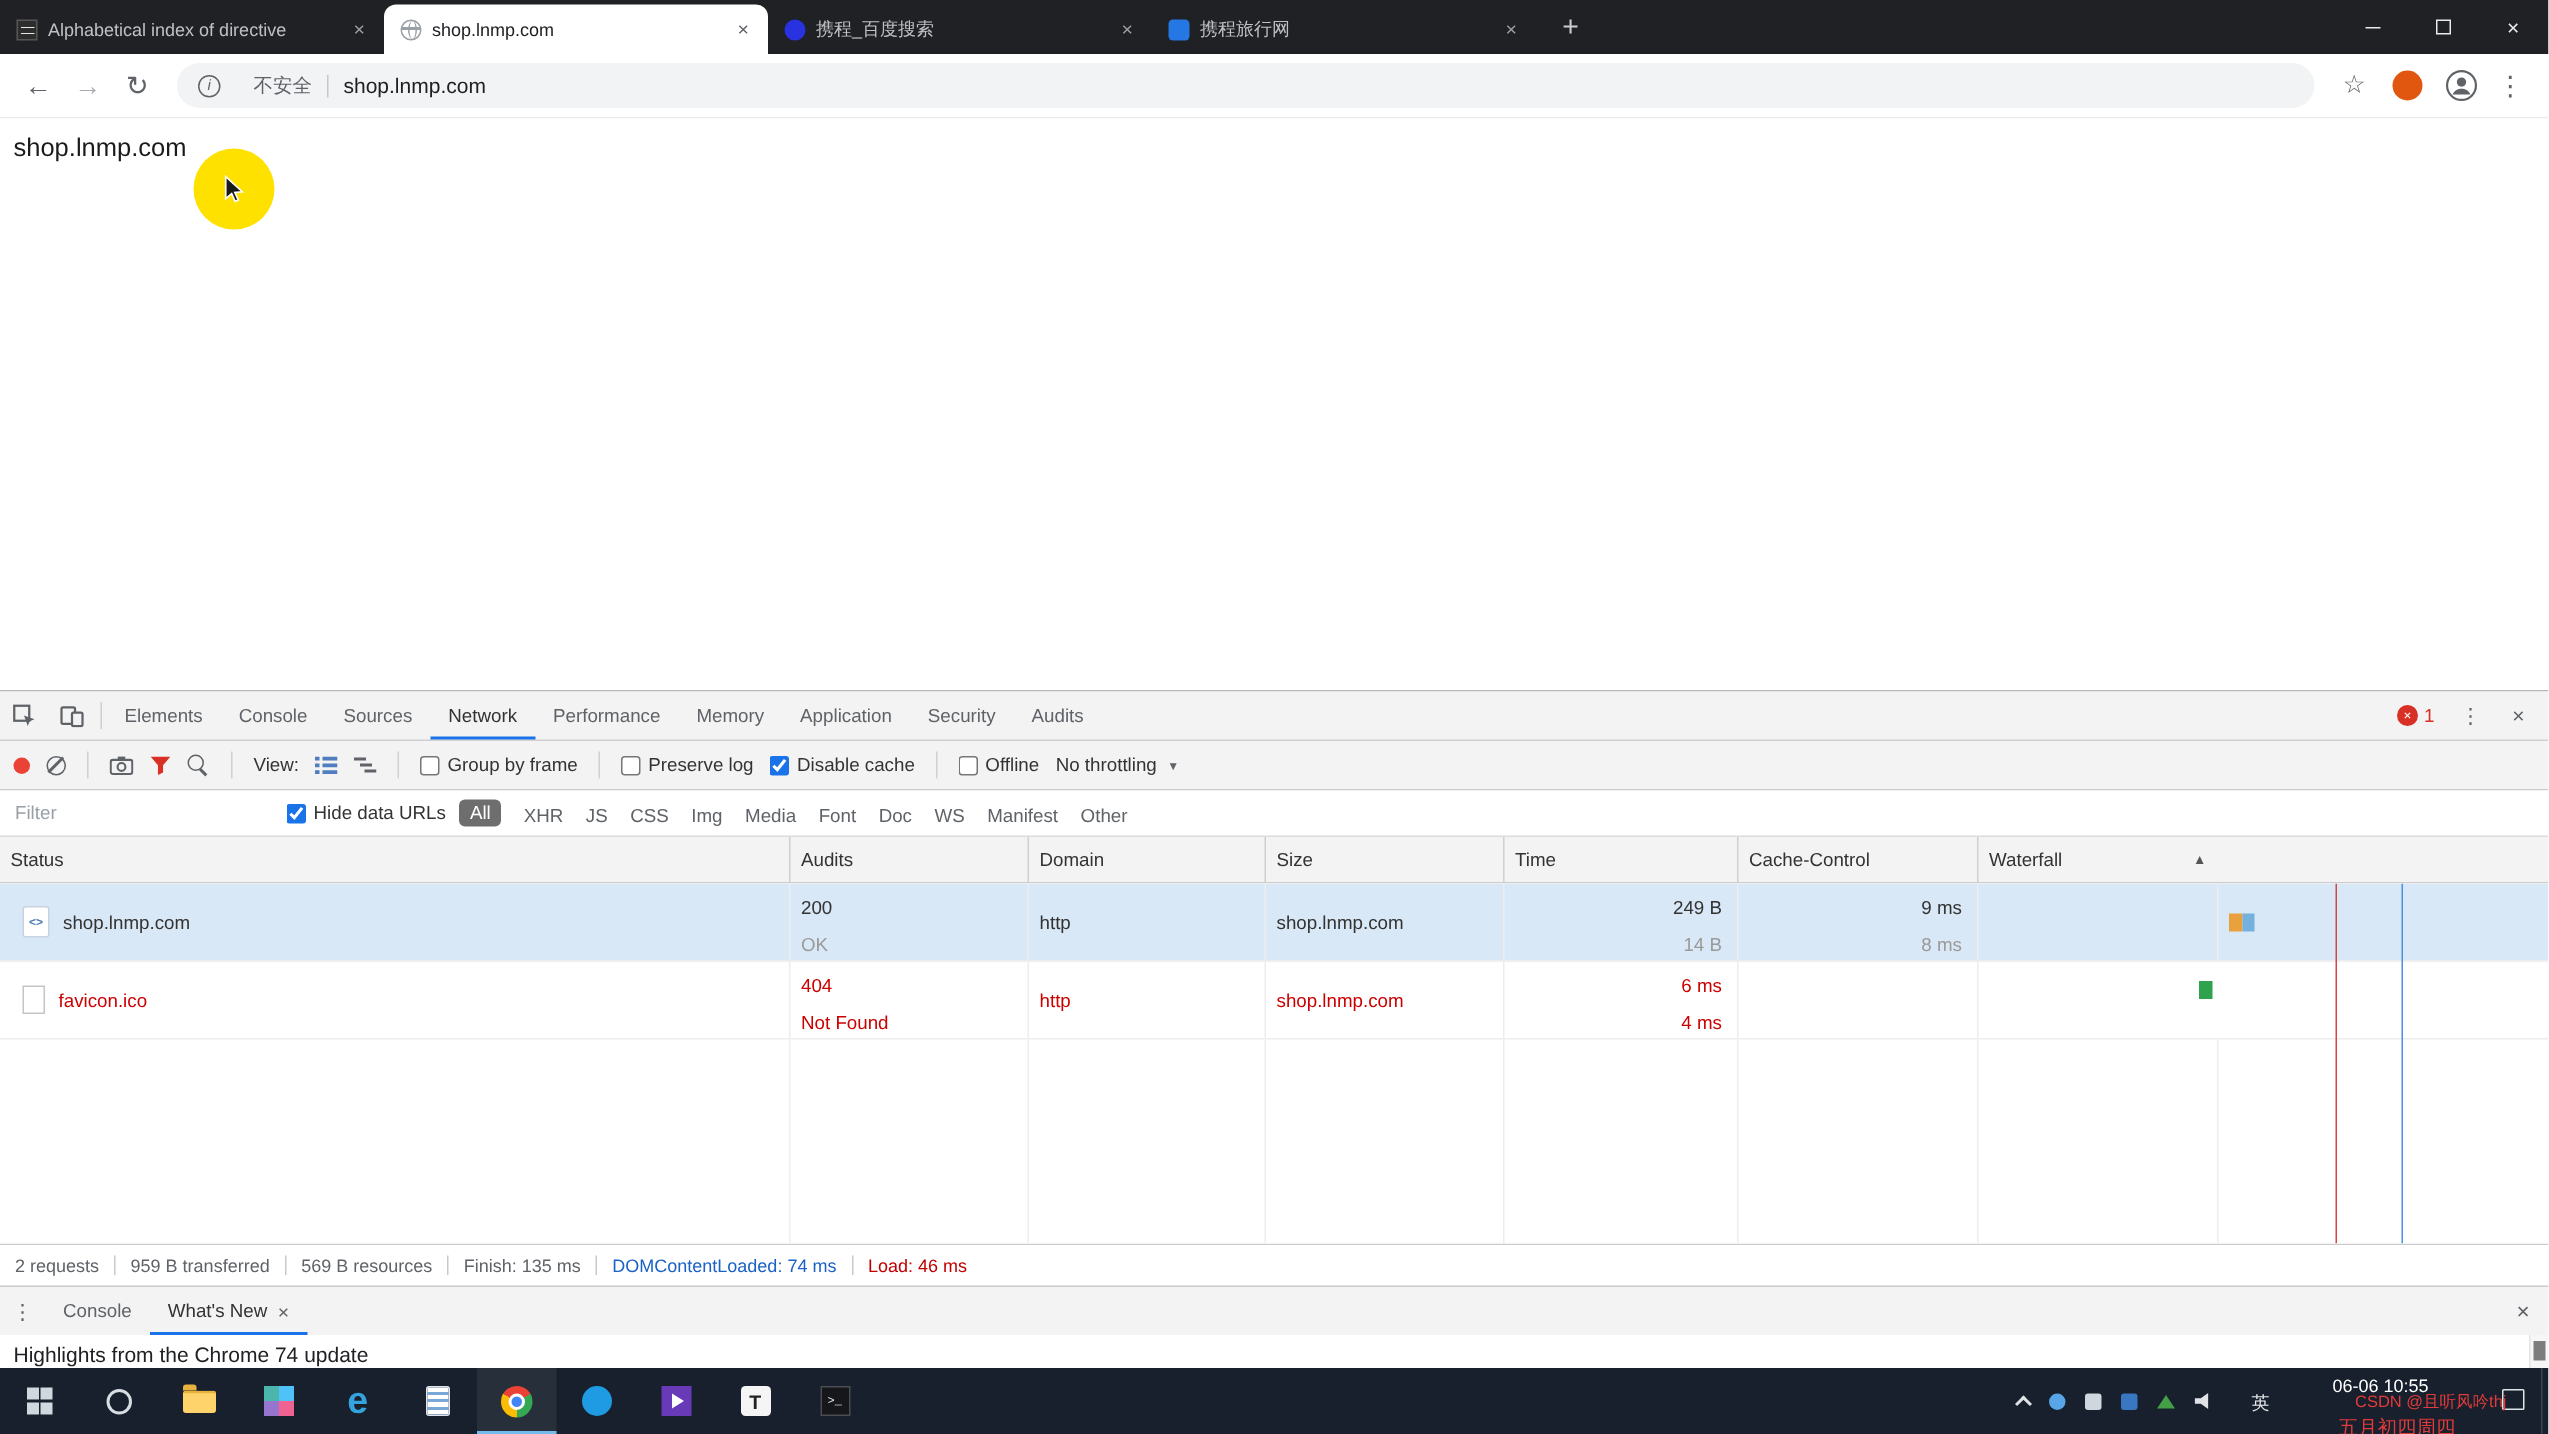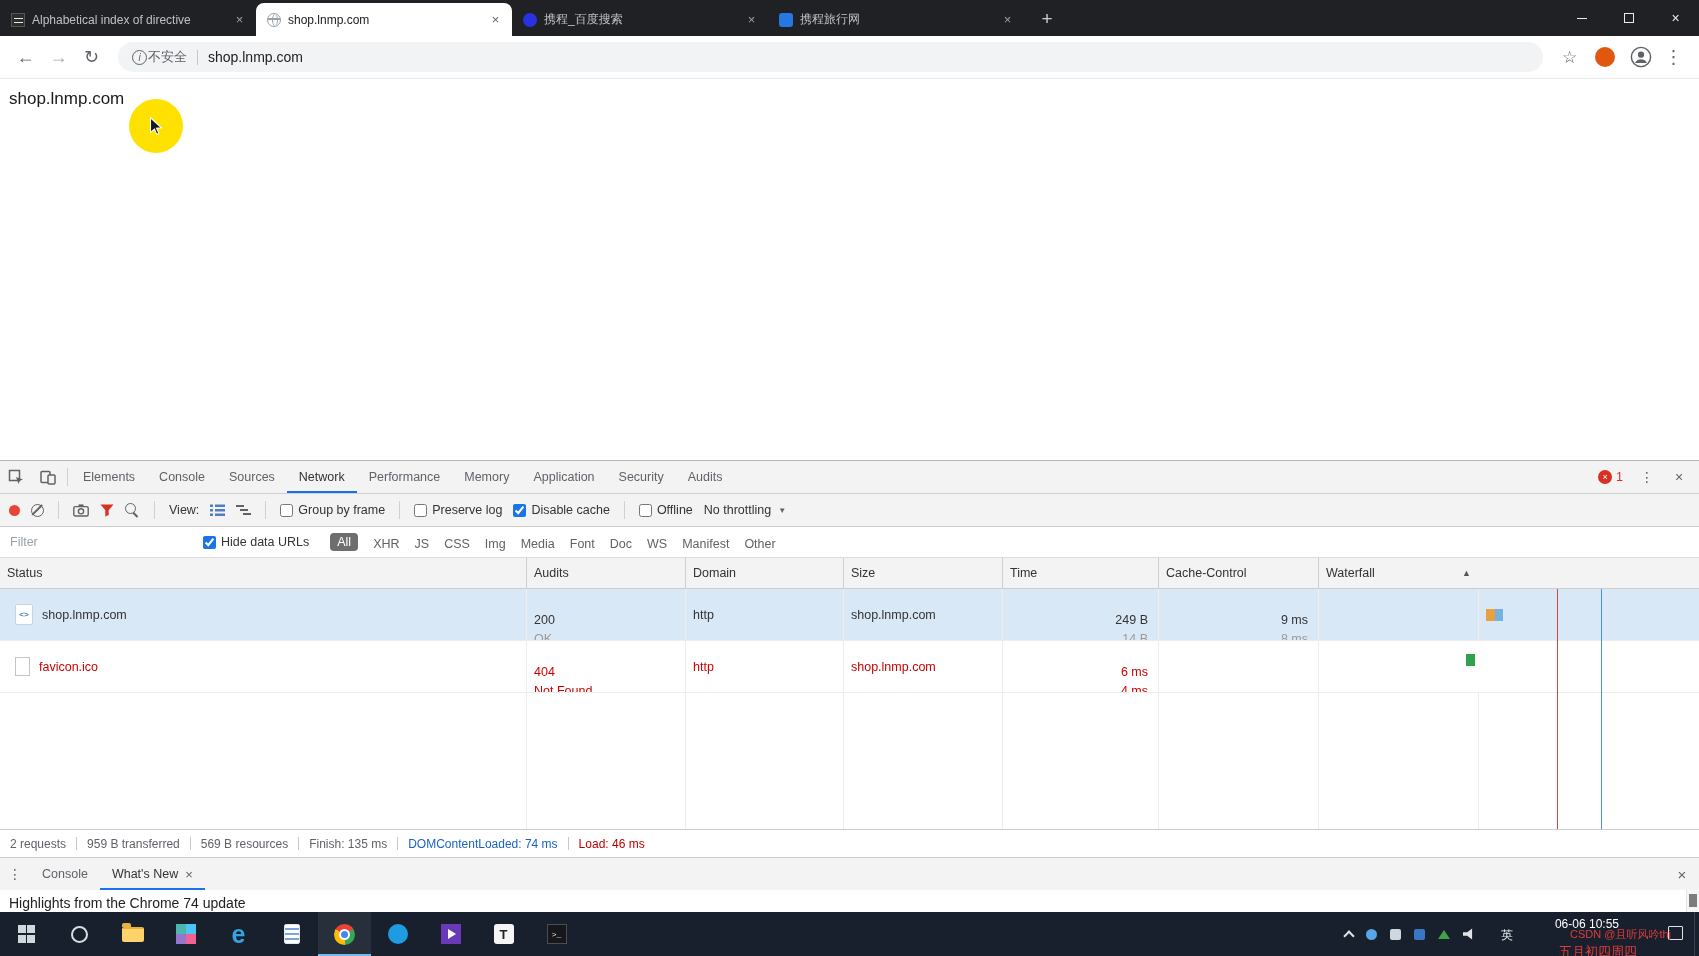--- a/index.html
+++ b/index.html
@@ -39,21 +39,21 @@
     border-bottom:1px solid #ebebeb; display:flex; align-items:center; padding:0 9px; }
   .nav-btn { width:33px; height:33px; display:flex; align-items:center; justify-content:center;
     color:#5f6368; font-size:18px; flex:none; }
   .nav-btn.dim { color:#a8abaf; }
   .nav-btn.star { font-size:17px; }
   .omnibox { flex:1; height:30px; background:#f1f3f4; border-radius:15px; display:flex;
     align-items:center; padding:0 14px; margin:0 10px; }
   .info-circle { width:15px; height:15px; border:1.5px solid #5f6368; border-radius:50%;
     display:flex; align-items:center; justify-content:center; font-size:10px; font-style:italic;
     color:#5f6368; flex:none; }
-  .not-secure { color:#5f6368; font-size:13px; margin-left:1px; }
+  .not-secure { color:#5f6368; font-size:13px; margin-left:22px; }
   .omni-sep { width:1px; height:15px; background:#c4c7cb; margin:0 10px; }
   .url { color:#202124; font-size:14px; }
   .ext-avatar { width:20px; height:20px; border-radius:50%; background:#e2570f; margin:0 9px; flex:none; }
   .profile-btn { width:33px; height:33px; display:flex; align-items:center; justify-content:center; flex:none; }
 
   
   .page { position:absolute; top:79px; left:0; right:0; height:381px; background:#fff; }
   .page-text { position:absolute; left:9px; top:10px; font-size:17px; color:#1a1a1a; }
   .highlight { position:absolute; left:129px; top:20px; width:54px; height:54px; border-radius:50%;
     background:#ffe100; display:flex; align-items:center; justify-content:center; }
@@ -88,42 +88,42 @@
   .search-mag:after { content:""; position:absolute; left:9px; top:9px; width:6px; height:1.5px;
     background:#5f6368; transform:rotate(45deg); transform-origin:0 0; }
   .lbl { color:#333; }
   .viewicon { display:flex; align-items:center; }
   .chk { display:flex; align-items:center; gap:5px; color:#333; }
   .chk input { width:13px; height:13px; accent-color:#1a73e8; }
   .throttle { display:flex; align-items:center; gap:7px; color:#333;text-align:center; }
   .caret { font-size:8px; color:#5f6368; }
 
   .filter-bar { height:31px; background:#fff; border-bottom:1px solid #dcdcdc; display:flex;
-    align-items:center; gap:21px; flex:none; }
+    align-items:center; gap:9px; flex:none; }
   .filter-input { width:182px; border:none; outline:none; font-size:12.5px; padding-left:10px;
     color:#333; background:transparent; font-family:inherit; }
   .filter-input::placeholder { color:#9aa0a6; }
   .type-filters { display:flex; align-items:flex-end; gap:15px; color:#5f6368; }
   .pill-all { background:#6e6e6e; color:#fff; padding:2px 7px; border-radius:4px; }
 
   .net-header, .net-row { display:grid;
     grid-template-columns:527px 159px 158px 159px 156px 160px 160px minmax(0,1fr); }
   .net-header { height:31px; background:#f3f3f3; border-bottom:1px solid #ccc; flex:none; }
   .nh-cell { display:flex; align-items:center; padding-left:7px; border-right:1px solid #d0d0d0;
     position:relative; overflow:hidden; }
   .nh-cell.last { border-right:none; }
   .sort-arrow { position:absolute; right:8px; font-size:9px; color:#555; }
 
   .net-body { flex:1; position:relative; background:#fff; display:flex; flex-direction:column; overflow:hidden; }
   .net-row { height:52px; border-bottom:1px solid #ededed; flex:none; position:relative; }
   .row-selected { background:#d9e8f6; }
   .nr-cell { border-right:1px solid #ededed; overflow:hidden; display:flex; }
   .c-name { align-items:center; padding-left:15px; gap:9px; }
   .c-mid { align-items:center; padding-left:7px; }
-  .c-two { flex-direction:column; padding:22px 7px 0; line-height:19px;justify-content:space-between; }
+  .c-two { flex-direction:column; padding:7px 7px 0; line-height:19px;justify-content:space-between; }
   .c-num { align-items:flex-end; padding-right:10px; }
   .sub { color:#9a9a9a; }
   .row-error, .row-error .sub { color:#cc0000; }
   .icon-code { width:18px; height:21px; background:#fff; border:1px solid #c9d3e0; border-radius:2px;
     display:flex; align-items:center; justify-content:center; color:#4a7cb5; font-size:8px;
     font-weight:bold; flex:none; }
   .icon-page { width:15px; height:19px; background:#fff; border:1px solid #c5c5c5; flex:none; }
   .c-wf { position:relative; border-right:none; }
   .wf-o { position:absolute; left:7px; top:20px; width:9px; height:12px; background:#e8a13c; }
   .wf-b { position:absolute; left:16px; top:20px; width:8px; height:12px; background:#76b0dd; }

